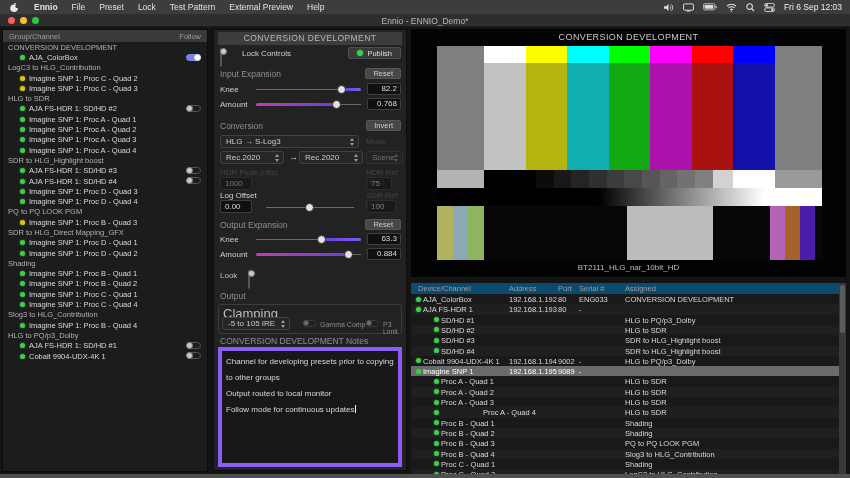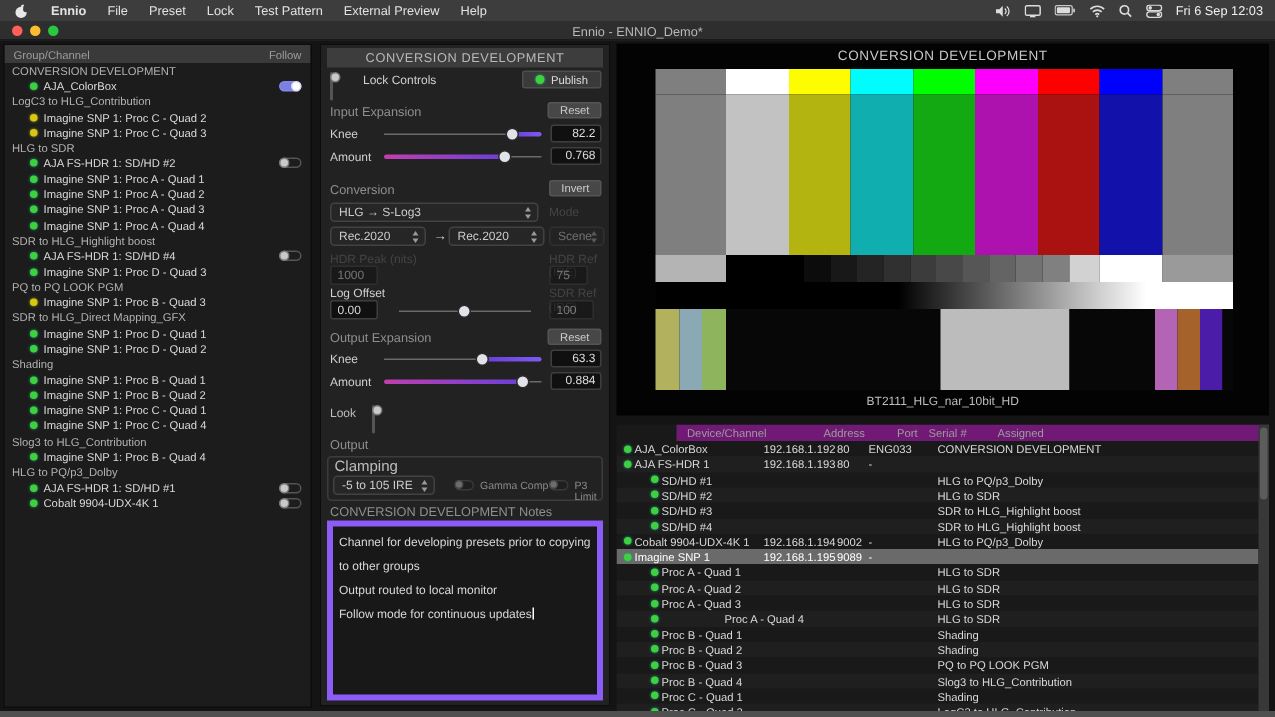--- a/index.html
+++ b/index.html
@@ -80,40 +80,40 @@
   .ddarr i { display:block; width:0; height:0; border-left:2.5px solid transparent; border-right:2.5px solid transparent; }
   .ddarr i.up { border-bottom:3px solid #9a9a9a; margin-bottom:1.5px; }
   .ddarr i.dn { border-top:3px solid #9a9a9a; }
   .fld { position:absolute; height:13px; background:#101010; border:1px solid #3e3e3e; border-radius:2px;
     color:#d8d8d8; font-size:8px; line-height:11px; padding:0 4px; }
   .dim { opacity:.45; }
   .arrow-lit { position:absolute; color:#cccccc; font-size:9px; }
 
   
   #clampbox { position:absolute; left:4px; right:4px; top:274px; height:30px; border:1px solid #3c3c3c; border-radius:3px; }
-  #clamp-lbl { position:absolute; left:4px; top:1px; font-size:10px; color:#bdbdbd; }
+  #clamp-lbl { position:absolute; left:4px; top:1px; font-size:13px; color:#bdbdbd; }
   .tglbl { position:absolute; font-size:7px; color:#8a8a8a; top:16px; }
 
   
   #notes-area { position:absolute; left:4px; right:4px; top:317px; bottom:3px; background:#181818;
     border:4px solid #8b5cf6; color:#d8d8d8; font-size:8px; padding:3px 4px; line-height:16px; }
   .caret { display:inline-block; width:1px; height:8px; background:#ffffff; vertical-align:-1px; }
 
   
   #rp-pattern { position:absolute; left:411px; top:29px; width:435px; height:248px; background:#030303; overflow:hidden; }
   #pat-title { position:absolute; left:0; right:0; top:3px; text-align:center; font-size:9px; color:#c9c9c9; letter-spacing:.4px; }
   #pat-caption { position:absolute; left:0; right:0; top:234px; text-align:center; font-size:8px; color:#bdbdbd; }
   #bars { position:absolute; left:26px; top:17px; width:385px; height:214px; }
   .prow { position:absolute; left:0; width:100%; display:flex; }
   .pseg { height:100%; }
   #row-ramp { background:linear-gradient(90deg,#000 0%,#000 42%,#fff 85%,#fff 100%); }
 
   
   #rtable { position:absolute; left:411px; top:283px; width:435px; height:191px; background:#191919; overflow:hidden; }
-  #t-header { position:absolute; left:0; top:0; right:0; height:11px; background:#701a75; color:#9d9d9d; font-size:7.5px;margin-left:40px; }
+  #t-header { position:absolute; left:0; top:0; right:0; height:11px; background:#0c4a6e; color:#9d9d9d; font-size:7.5px; }
   #t-header span, .t-row span { position:absolute; top:1px; white-space:nowrap; }
   .t-row { position:absolute; left:0; right:7px; height:10.3px; font-size:7.5px; color:#d9d9d9; }
   .t-row.odd { background:#1f1f1f; }
   .t-row.selected { background:#6a6a6a; color:#ffffff; }
   .t-row .dot { position:absolute; top:2.5px; margin:0; }
   #t-scroll { position:absolute; right:0; top:0; bottom:0; width:7px; background:#383838; }
   #t-thumb { position:absolute; left:1px; right:1px; top:2px; height:48px; background:#5c5c5c; border-radius:3px; }
 
   #bottom-strip { position:absolute; left:0; top:474px; width:850px; height:4px; background:#505050; }
 </style>
@@ -227,28 +227,39 @@
       </div>
       <div class="sb-row ch">
         <span class="dot green"></span>
         <span>Imagine SNP 1: Proc A - Quad 4</span>
       </div>
       <div class="sb-row group">
         <span>SDR to HLG_Highlight boost</span>
       </div>
       <div class="sb-row ch">
         <span class="dot green"></span>
+        <span>AJA FS-HDR 1: SD/HD #3</span>
+        <span class="tg">
+          <span class="knob"></span>
+        </span>
+      </div>
+      <div class="sb-row ch">
+        <span class="dot green"></span>
         <span>AJA FS-HDR 1: SD/HD #4</span>
         <span class="tg">
           <span class="knob"></span>
         </span>
       </div>
       <div class="sb-row ch">
         <span class="dot green"></span>
         <span>Imagine SNP 1: Proc D - Quad 3</span>
+      </div>
+      <div class="sb-row ch">
+        <span class="dot green"></span>
+        <span>Imagine SNP 1: Proc D - Quad 4</span>
       </div>
       <div class="sb-row group">
         <span>PQ to PQ LOOK PGM</span>
       </div>
       <div class="sb-row ch">
         <span class="dot yellow"></span>
         <span>Imagine SNP 1: Proc B - Quad 3</span>
       </div>
       <div class="sb-row group">
         <span>SDR to HLG_Direct Mapping_GFX</span>

